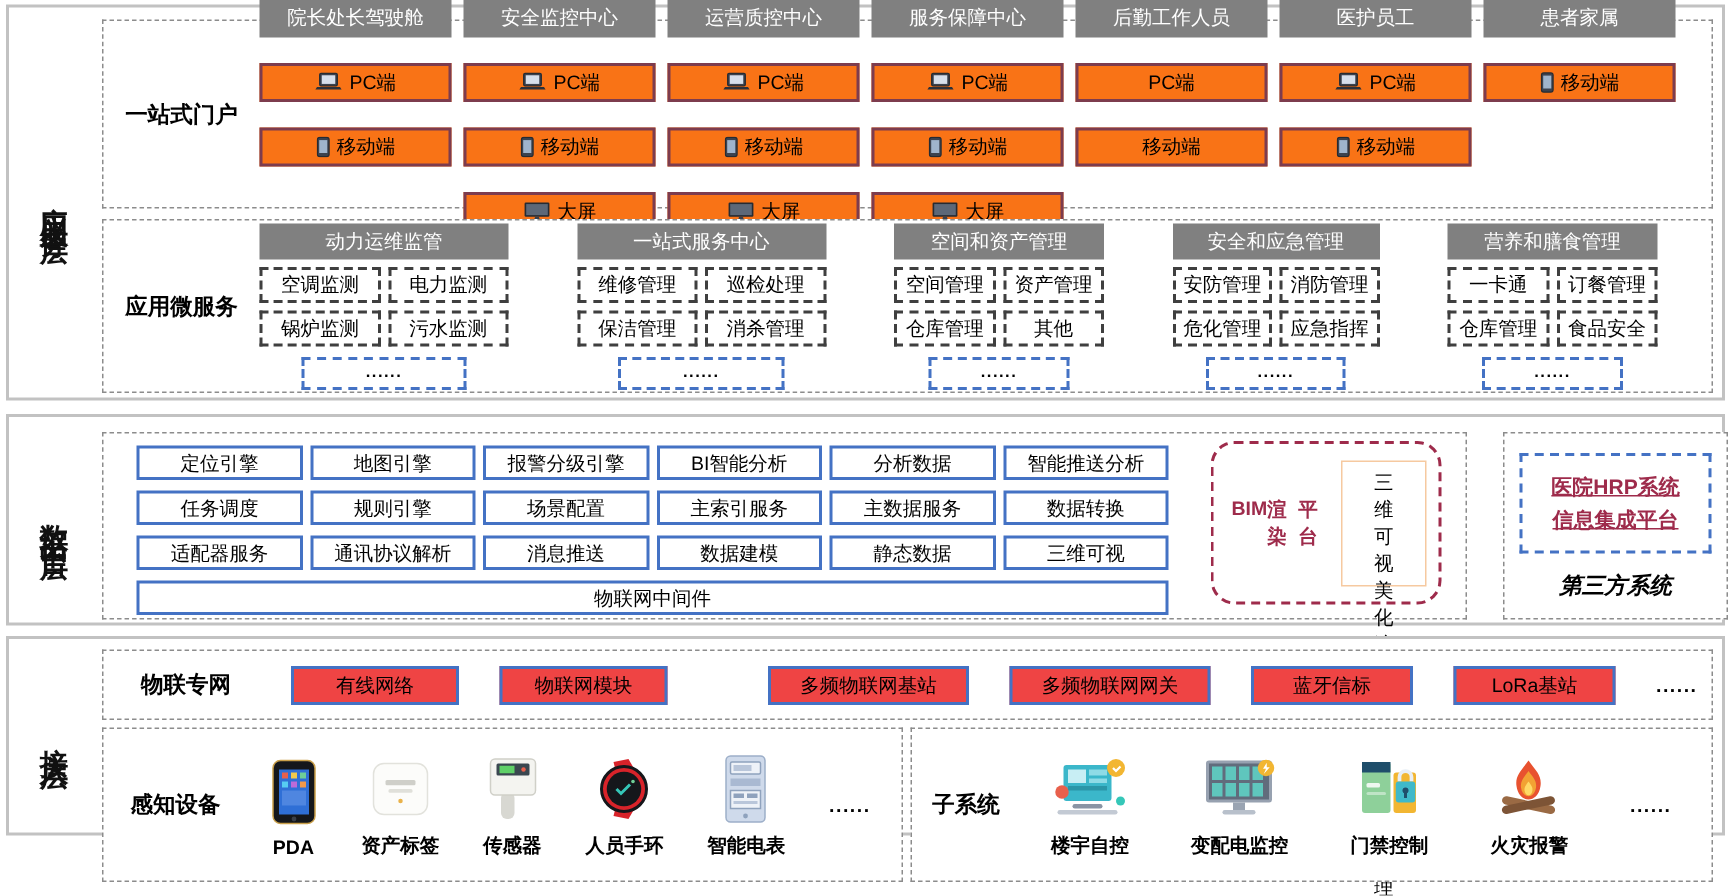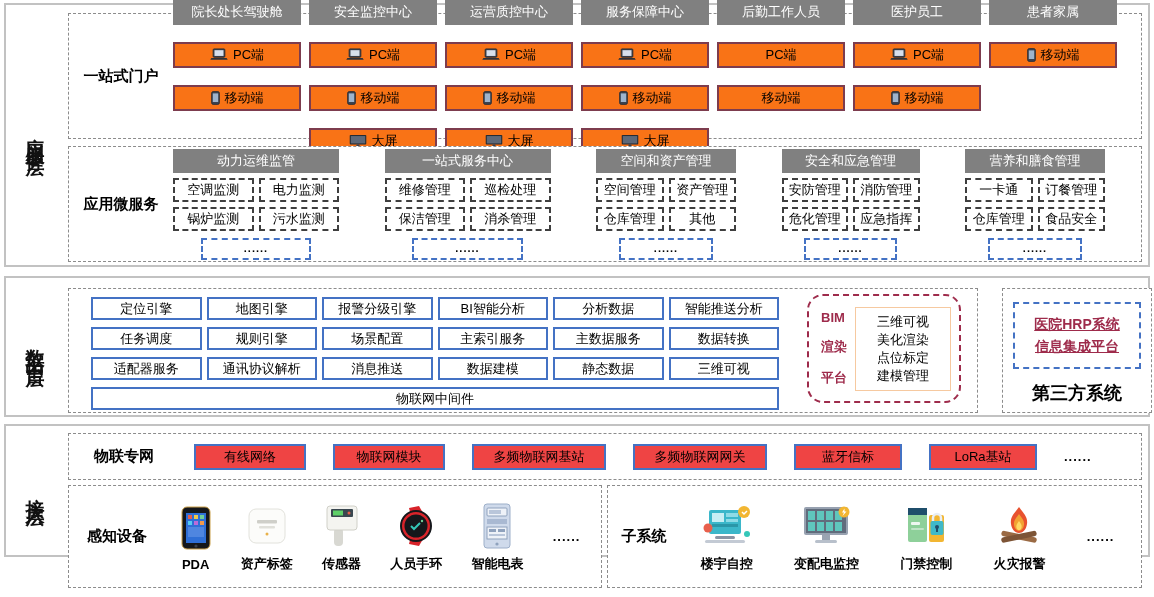--- a/index.html
+++ b/index.html
@@ -26,25 +26,25 @@
   .micro-header{background:#808080;color:#fff;font-size:13px;height:24px;line-height:24px;text-align:center;}
   .micro-grid{display:grid;grid-template-columns:1fr 1fr;gap:5px;}
   .micro-item{border:2px dashed #3f3f3f;height:20px;line-height:20px;text-align:center;font-size:13px;background:#fff;}
   .micro-more{border:2px dashed #4472c4;height:18px;line-height:16px;width:64%;margin:2px auto 0;text-align:center;font-weight:bold;font-size:11px;letter-spacing:1px;}
   
   #data-panel{left:62px;width:910px;top:10px;height:125px;}
   #data-grid{position:absolute;left:22px;top:8px;width:688px;display:grid;grid-template-columns:repeat(6,1fr);gap:7px 5px;}
   .data-item{border:2px solid #4472c4;height:19px;line-height:19px;text-align:center;font-size:13px;white-space:nowrap;background:#fff;}
   .data-item.wide{grid-column:1 / -1;}
   #bim-box{position:absolute;right:16px;top:5px;width:154px;height:109px;border:2px dashed #9e2b4b;border-radius:16px;display:flex;align-items:center;gap:8px;padding:6px 8px 6px 12px;box-sizing:border-box;}
-  #bim-title{color:#9e2b4b;font-size:13px;font-weight:bold;display:flex;flex-direction:column;gap:13px;}
+  #bim-title{color:#9e2b4b;font-size:13px;font-weight:bold;display:flex;flex-direction:row;}
   #bim-items{flex:1;border:1px solid #f6c9a0;padding:5px 21px;display:flex;flex-direction:column;justify-content:space-between;font-size:13px;text-align:center;height:84px;box-sizing:border-box;}
   #third-party-panel{left:996px;width:150px;top:10px;height:125px;display:flex;flex-direction:column;align-items:center;}
   #hrp-box{margin-top:13px;border:2px dashed #4472c4;width:120px;padding:9px 2px;text-align:center;color:#9e2b4b;font-weight:bold;font-size:14px;line-height:1.6;text-decoration:underline;}
-  #third-party-label{font-weight:bold;font-size:18px;margin-top:12px;}
+  #third-party-label{font-weight:bold;font-size:15px;margin-top:12px;font-style:italic;}
   
   #network-panel{left:62px;right:6px;top:7px;height:47px;display:flex;align-items:center;gap:27px;padding:0 12px;}
   .net-label{font-weight:bold;font-size:15px;width:86px;text-align:center;flex:0 0 auto;}
   .net-item{border:2px solid #4472c4;height:22px;line-height:22px;text-align:center;font-size:13px;padding:0 6px;box-sizing:content-box;background:#ef4444;flex:0 0 auto;}
   .ellipsis{font-weight:bold;font-size:13px;letter-spacing:1px;}
   #devices-panel{left:62px;width:534px;top:59px;height:103px;display:flex;align-items:center;}
   #subsys-panel{left:601px;right:6px;top:59px;height:103px;display:flex;align-items:center;}
   .dev-label{font-weight:bold;font-size:15px;flex:0 0 auto;text-align:center;}
   #devices-panel .dev-label{width:96px;}
   #subsys-panel .dev-label{width:72px;}
@@ -330,21 +330,21 @@
     <div id="third-party-label">第三方系统</div>
   </div>
 </div>
 
 <div class="layer" id="layer-access">
   <div class="layer-label">接入层</div>
   <div class="dashed-panel" id="network-panel">
     <div class="net-label">物联专网</div>
   <div class="net-item" style="width: 96px;">有线网络</div>
       <div class="net-item" style="width: 96px;">物联网模块</div>
-      <div class="net-item" style="width: 118px;">多频物联网基站</div>
+      <div class="net-item" style="width: 118px; margin-left: 40px;">多频物联网基站</div>
       <div class="net-item" style="width: 118px;">多频物联网网关</div>
       <div class="net-item" style="width: 92px;">蓝牙信标</div>
       <div class="net-item" style="width: 92px;">LoRa基站</div>
       <div class="ellipsis">......</div>
     </div>
   <div class="dashed-panel" id="devices-panel">
     <div class="dev-label">感知设备</div>
     <div class="dev-items" id="devices-items">
         <div class="device">
           <span class="icon">

